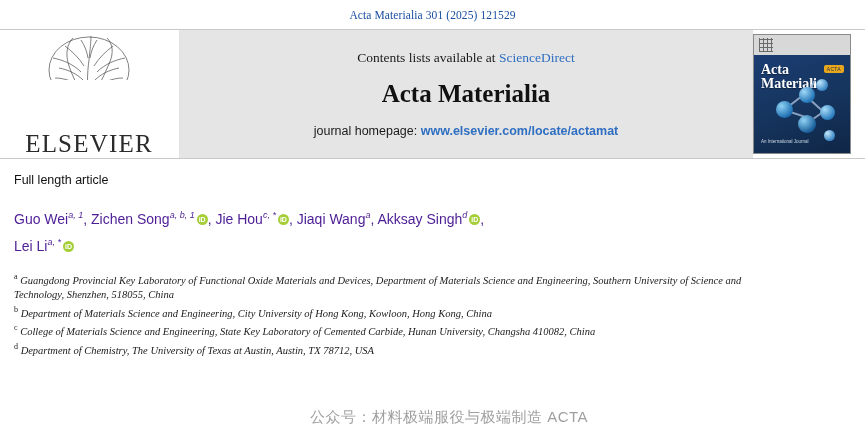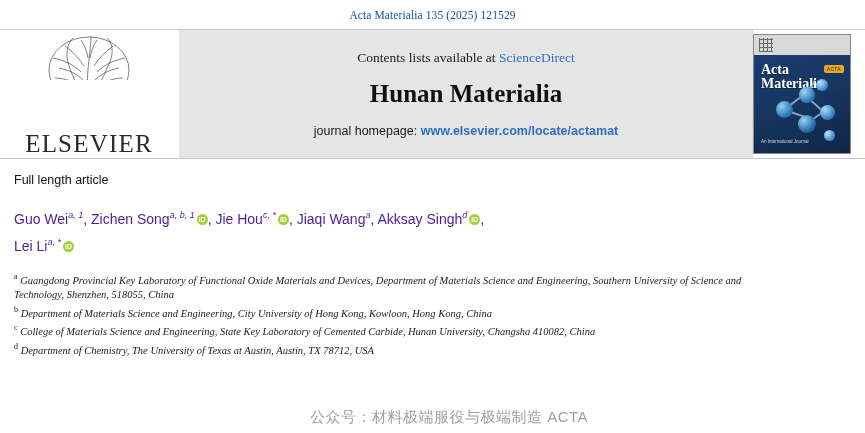--- a/index.html
+++ b/index.html
@@ -241,21 +241,21 @@
     font-size: 15px;
     color: rgba(80, 80, 80, 0.55);
     letter-spacing: 0.5px;
     pointer-events: none;
     white-space: nowrap;
   }
 </style>
 </head>
 <body>
 
-<div class="running-head">Acta Materialia 135 (2025) 121529</div>
+<div class="running-head">Acta Materialia 301 (2025) 121529</div>
 
 <div class="masthead">
 
   <div class="masthead-left">
     <div class="elsevier-tree">
       <svg width="120" height="78" viewBox="0 0 120 78" aria-hidden="true">
         <g stroke="#4a4a4a" stroke-width="0.7" fill="none">
           <ellipse cx="60" cy="40" rx="40" ry="33"></ellipse>
           <path d="M60 72 C50 60 45 50 40 36 C36 24 38 14 44 8"></path>
           <path d="M60 72 C68 60 74 48 80 34 C85 23 84 14 78 8"></path>
@@ -276,21 +276,21 @@
       </svg>
     </div>
     <div class="elsevier-word">ELSEVIER</div>
   </div>
 
   <div class="masthead-center">
     <div class="contents-line">
       <span>Contents lists available at</span>
       <a href="#">ScienceDirect</a>
     </div>
-    <div class="journal-title">Hunan Materialia</div>
+    <div class="journal-title">Acta Materialia</div>
     <div class="homepage-line">
       <span>journal homepage:</span>
       <a href="#">www.elsevier.com/locate/actamat</a>
     </div>
   </div>
 
   <div class="masthead-right">
     <div class="cover">
       <div class="cover-topbar">
         <span class="grid"></span>

